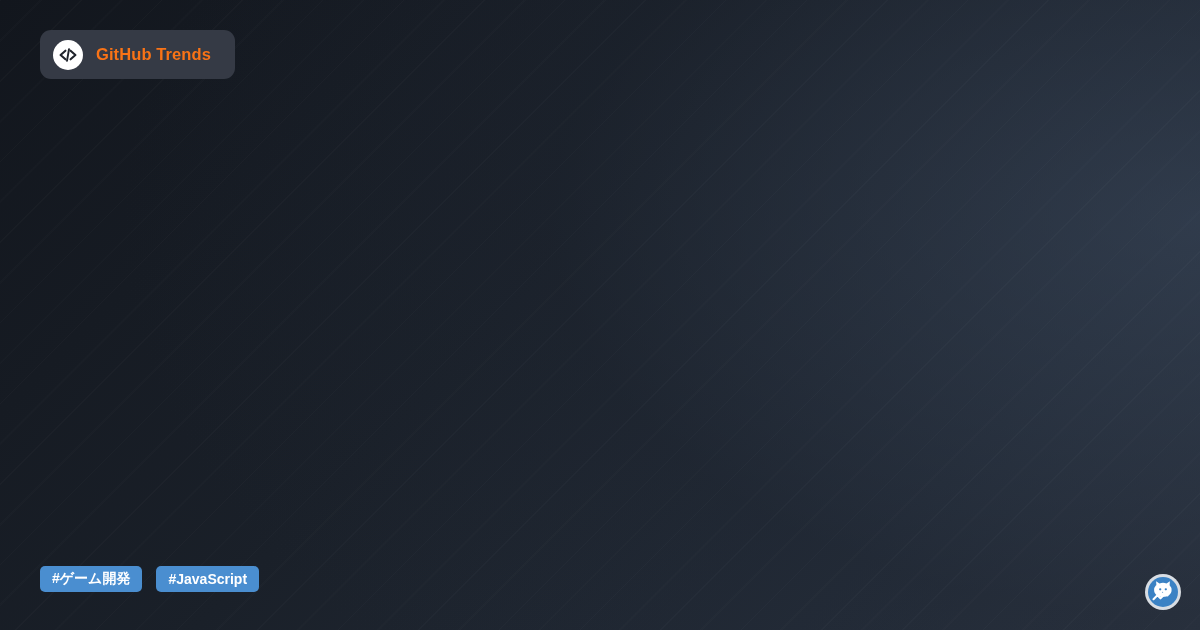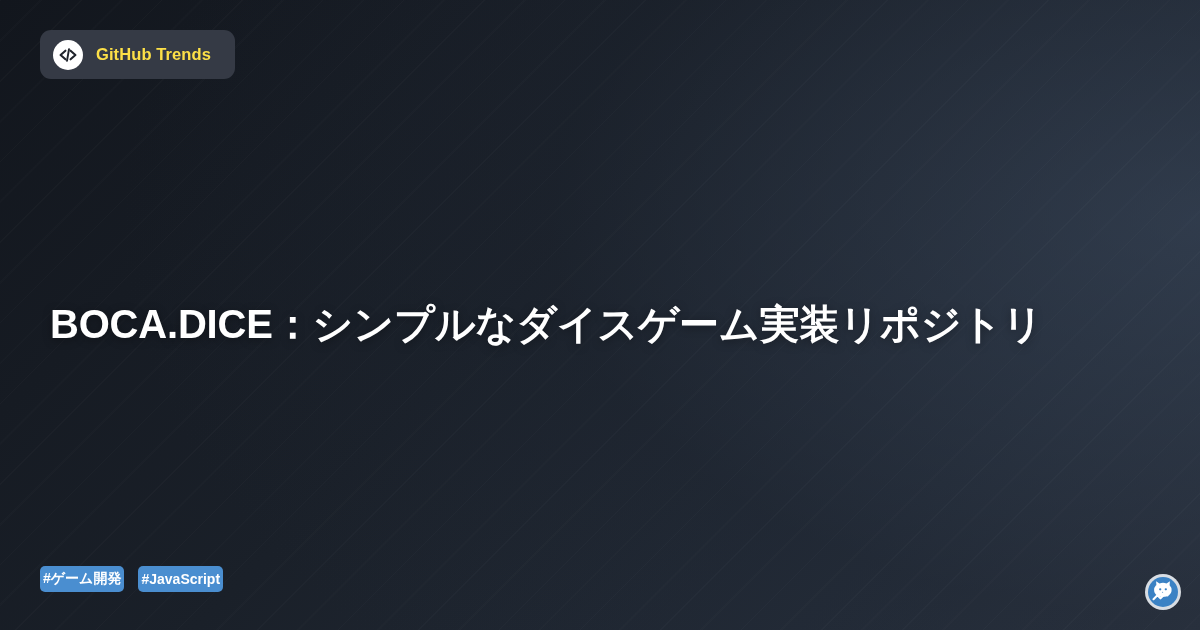--- a/index.html
+++ b/index.html
@@ -62,21 +62,21 @@
     height: 30px;
     border-radius: 50%;
     background: #ffffff;
     display: flex;
     align-items: center;
     justify-content: center;
     flex: 0 0 auto;
   }
   .brand-mark svg { display: block; }
   .brand-name {
-    color: #fde047;
+    color: #f97316;
     font-size: 16.5px;
     font-weight: bold;
     letter-spacing: 0.1px;
     white-space: nowrap;
   }
 
   
   .headline {
     position: absolute;
     left: 50px;
@@ -97,21 +97,21 @@
     left: 40px;
     bottom: 38px;
     display: flex;
     align-items: center;
     gap: 14px;
   }
   .tag {
     display: inline-flex;
     align-items: center;
     height: 26px;
-    padding: 0 3px;
+    padding: 0 12px;
     border-radius: 5px;
     background: #4a8ed0;
     color: #ffffff;
     font-size: 14px;
     font-weight: bold;
     white-space: nowrap;
     box-sizing: border-box;
   }
 
   
@@ -135,21 +135,20 @@
     <span class="brand-mark">
       <svg width="22" height="22" viewBox="0 0 24 24" aria-hidden="true">
         <path d="M9.2 7.3 3.9 12l5.3 4.7" fill="none" stroke="#20242c" stroke-width="2.3" stroke-linecap="round" stroke-linejoin="round"></path>
         <path d="M14.8 7.3 20.1 12l-5.3 4.7" fill="none" stroke="#20242c" stroke-width="2.3" stroke-linecap="round" stroke-linejoin="round"></path>
         <path d="M13.1 5.6 10.9 18.4" fill="none" stroke="#20242c" stroke-width="2.1" stroke-linecap="round"></path>
       </svg>
     </span>
     <span class="brand-name">GitHub Trends</span>
   </div>
 
-  <h1 class="headline">BOCA.DICE：シンプルなダイスゲーム実装リポジトリ</h1>
 
   <div class="tag-row">
     <span class="tag">#ゲーム開発</span>
     <span class="tag">#JavaScript</span>
   </div>
 
   <div class="corner-logo">
     <svg width="38" height="38" viewBox="0 0 38 38" aria-hidden="true">
       <circle cx="19" cy="19" r="18" fill="#d8dde3"></circle>
       <circle cx="19" cy="19" r="15" fill="#3b82c4"></circle>

